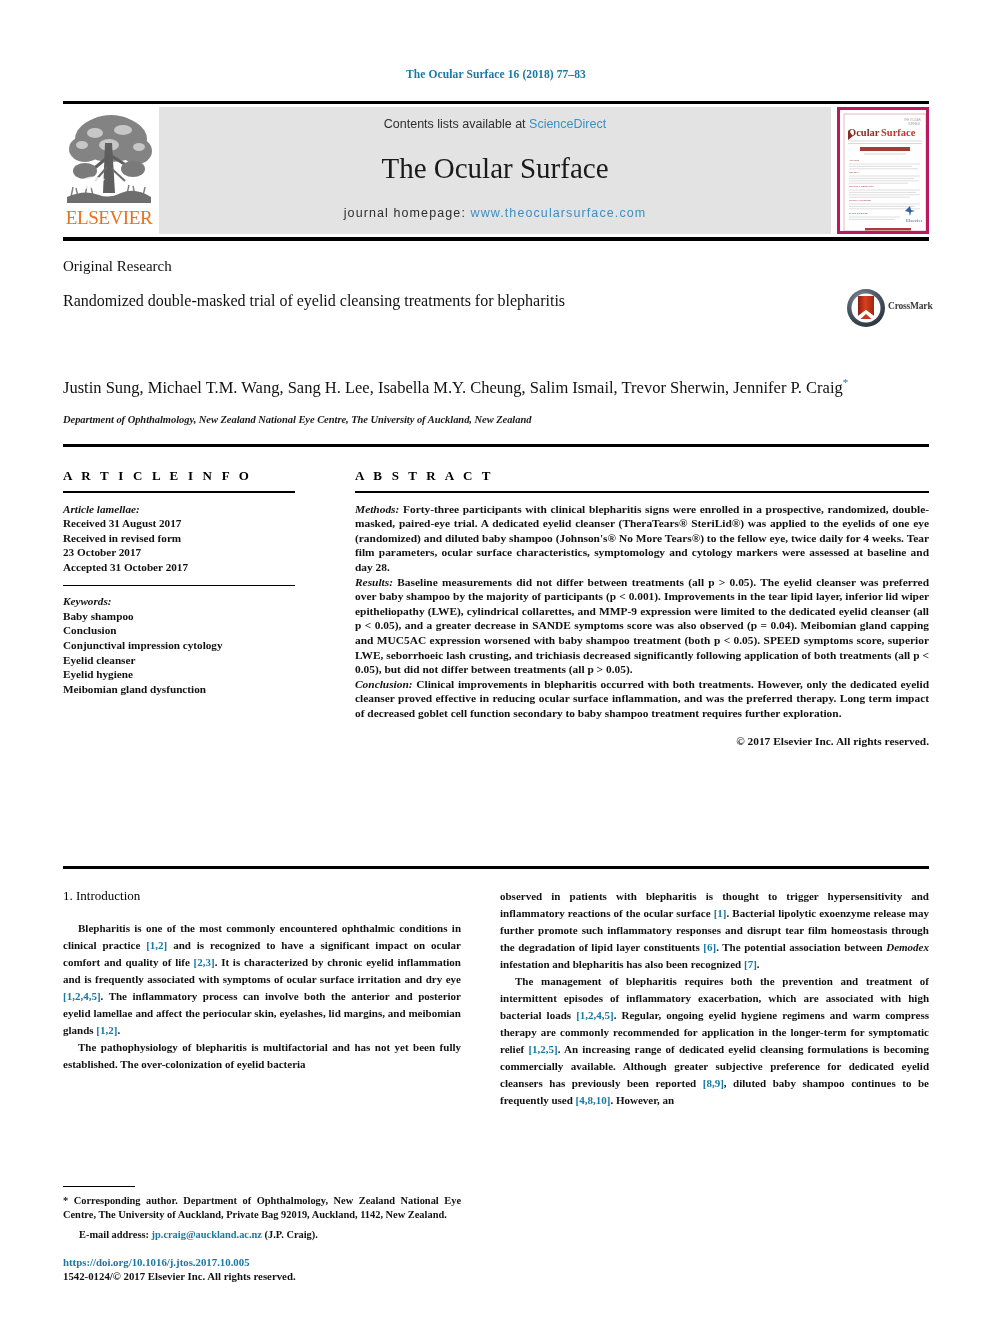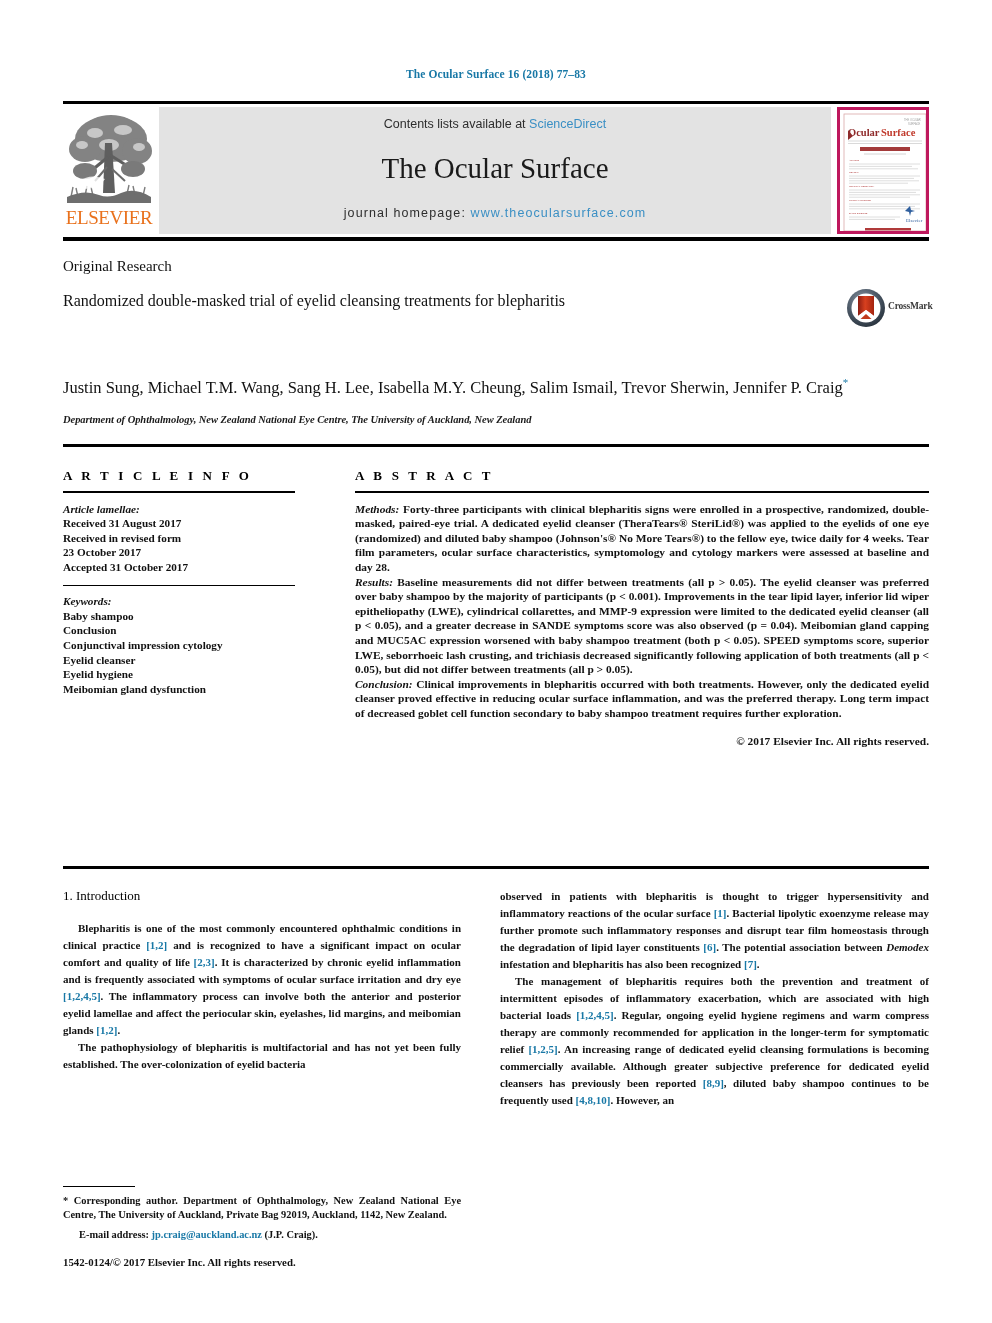--- a/index.html
+++ b/index.html
@@ -538,16 +538,17 @@
     <p class="footnote">
       <span>*</span><span> Corresponding author. Department of Ophthalmology, New Zealand National Eye Centre, The University of Auckland, Private Bag 92019, Auckland, 1142, New Zealand.</span>
     </p>
     <p class="footnote email-line">
       <span class="email-lbl">E-mail address:</span>
       <span class="link">jp.craig@auckland.ac.nz</span><span> (J.P. Craig).</span>
     </p>
   </div>
 
   <div class="doi-block">
+    <div class="doi">https://doi.org/10.1016/j.jtos.2017.10.005</div>
     <div class="issn">1542-0124/© 2017 Elsevier Inc. All rights reserved.</div>
   </div>
 
 </div>
 
 </body></html>

